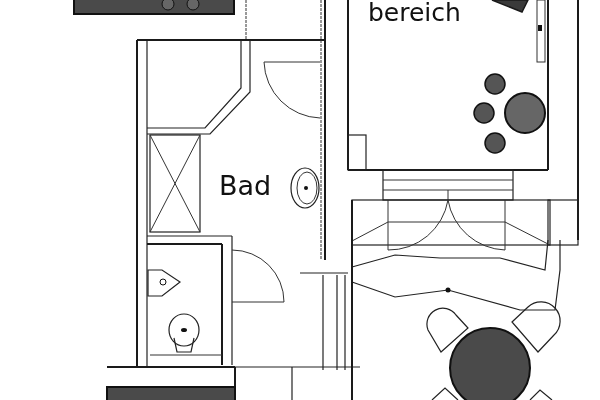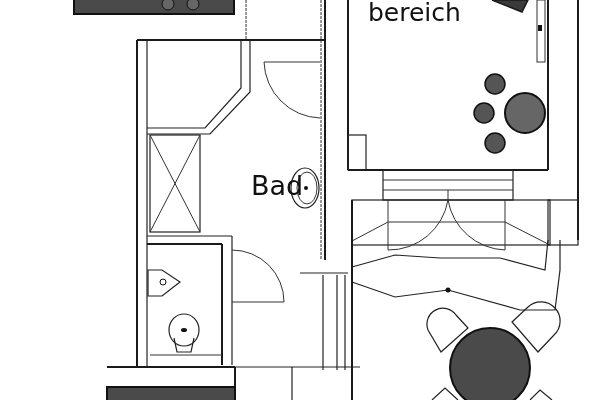--- a/index.html
+++ b/index.html
@@ -5,21 +5,21 @@
   html, body { margin: 0; padding: 0; background: #ffffff; }
   body { width: 600px; height: 400px; overflow: hidden; position: relative; }
   svg { position: absolute; left: 0; top: 0; }
   .wall { fill: none; stroke: #1a1a1a; stroke-width: 2; }
   .thin { fill: none; stroke: #222; stroke-width: 1.2; }
   .thinner { fill: none; stroke: #333; stroke-width: 1; }
   .dash { fill: none; stroke: #333; stroke-width: 1; stroke-dasharray: 3 1; }
   .dark { fill: #3a3a3a; stroke: #1a1a1a; stroke-width: 1.5; }
   .darker { fill: #4a4a4a; stroke: #111; stroke-width: 2; }
   .label { position: absolute; font-family: "DejaVu Sans", sans-serif; color: #111; }
-  #label-bad { left: 219px; top: 170px; font-size: 27px; margin-left: 32px; }
+  #label-bad { left: 219px; top: 170px; font-size: 27px; }
   #label-bereich { left: 368px; top: -2px; font-size: 25px; }
 </style>
 </head>
 <body>
 
 <svg width="600" height="400" viewBox="0 0 600 400">
 
   <g>
     <rect x="74" y="-4" width="160" height="18" class="darker"></rect>
     <circle cx="168" cy="4" r="6" fill="#666" stroke="#111"></circle>

